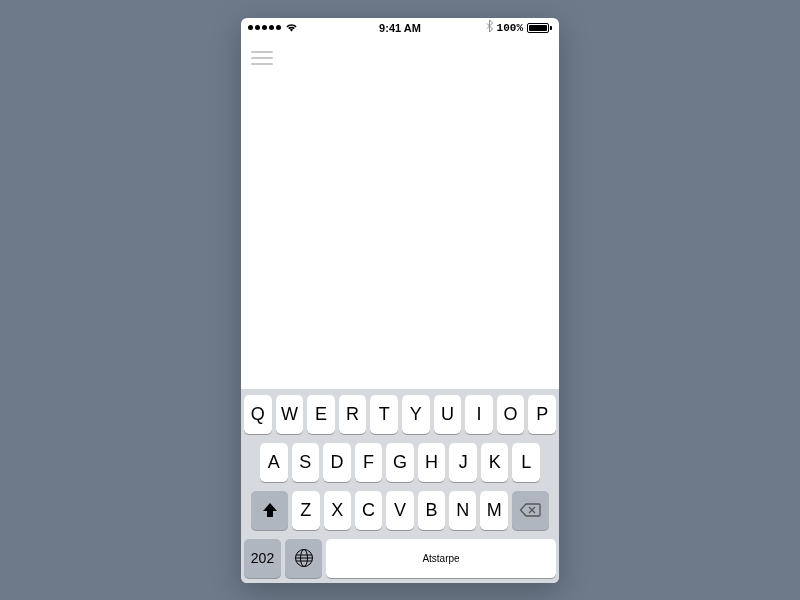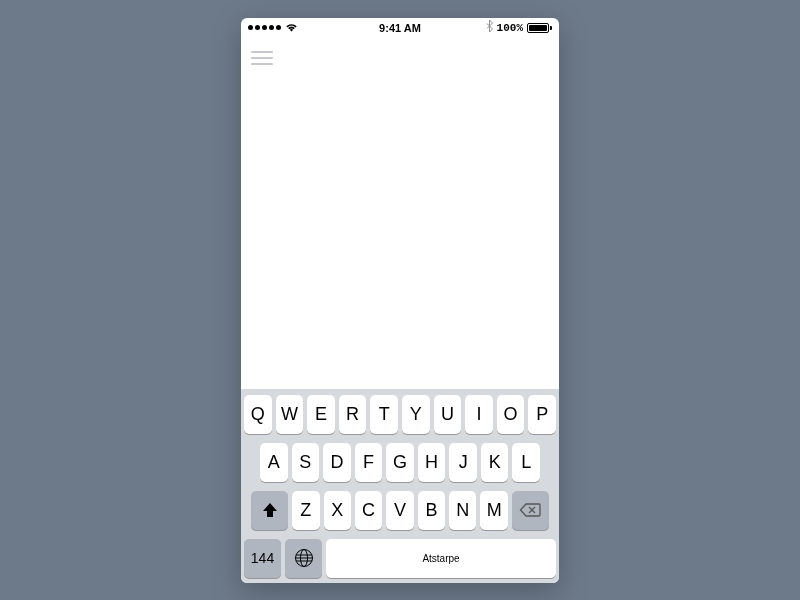--- a/index.html
+++ b/index.html
@@ -282,21 +282,21 @@
       <div class="key fn">
         <span class="backspace-icon">
           <svg width="22" height="16" viewBox="0 0 22 16">
             <path d="M7 2 L20 2 Q21 2 21 3 L21 13 Q21 14 20 14 L7 14 L1.5 8 Z" fill="none" stroke="#555" stroke-width="1.3"></path>
             <path d="M10 5 L16 11 M16 5 L10 11" stroke="#555" stroke-width="1.3"></path>
           </svg>
         </span>
       </div>
     </div>
     <div class="kb-row kb-bottom">
-      <div class="key key-123">144</div>
+      <div class="key key-123">202</div>
       <div class="key key-globe">
         <span class="globe-icon">
           <svg width="20" height="20" viewBox="0 0 20 20">
             <circle cx="10" cy="10" r="8.5" fill="none" stroke="#000" stroke-width="1"></circle>
             <ellipse cx="10" cy="10" rx="3.5" ry="8.5" fill="none" stroke="#000" stroke-width="1"></ellipse>
             <path d="M2 7 L18 7 M2 13 L18 13 M1.5 10 L18.5 10" stroke="#000" stroke-width="1"></path>
           </svg>
         </span>
       </div>
       <div class="key key-space">Atstarpe</div>

